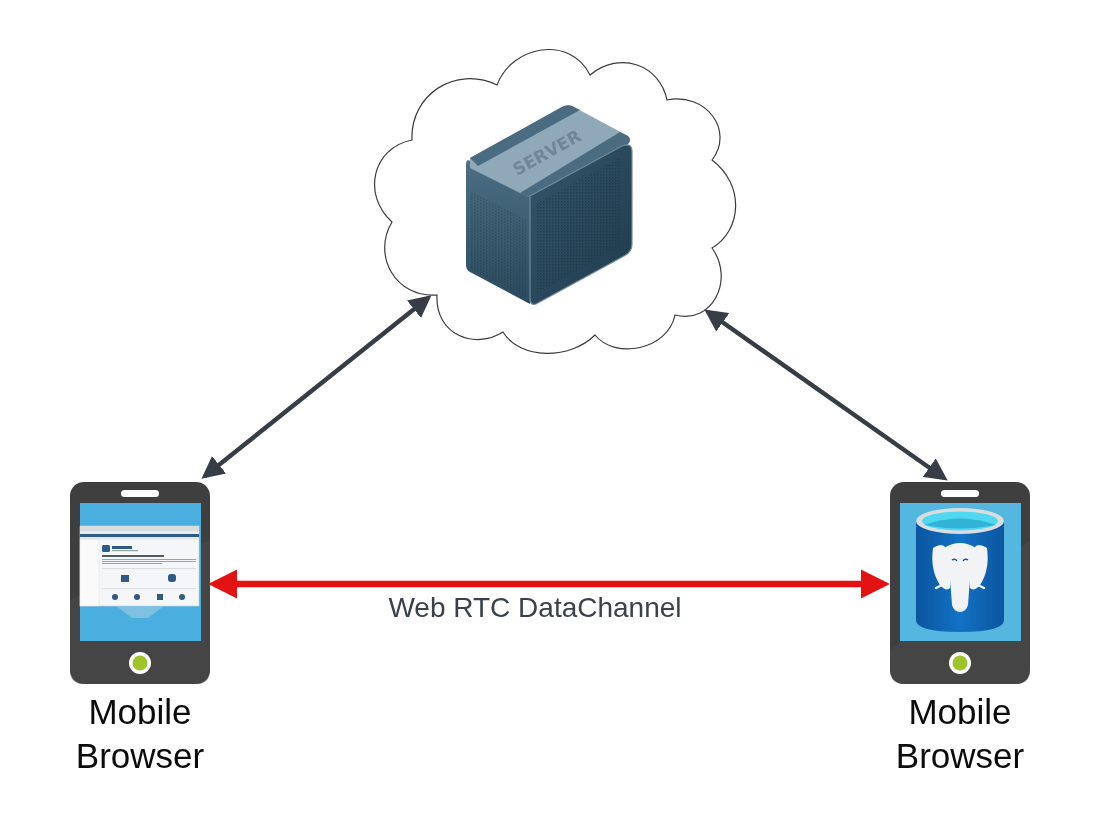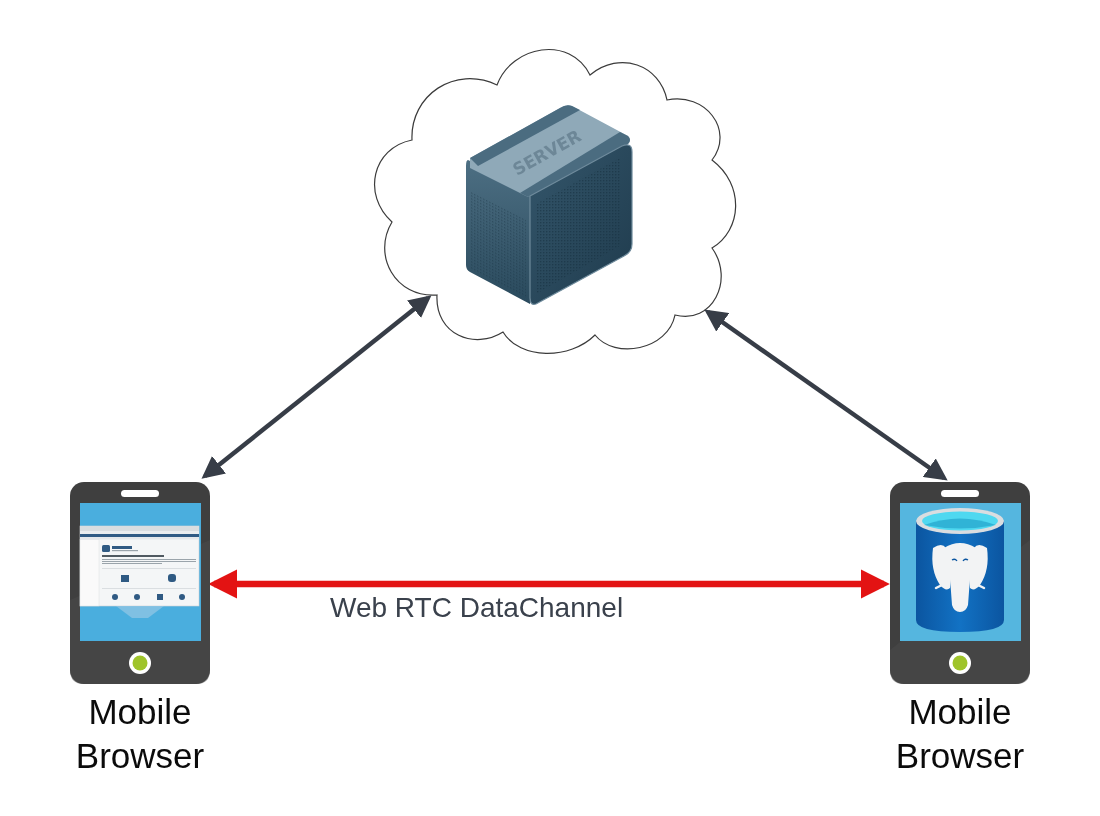--- a/index.html
+++ b/index.html
@@ -2,21 +2,21 @@
 <html><head>
   <meta charset="utf-8">
   <style>
     html, body { margin: 0; padding: 0; background: #ffffff; }
     body { width: 1100px; height: 816px; position: relative; overflow: hidden; font-family: "Liberation Sans", sans-serif; }
     #diagram { position: absolute; left: 0; top: 0; width: 1100px; height: 816px; }
     .label { position: absolute; text-align: center; color: #0b0b0b; font-size: 35px; line-height: 44px; font-family: "Liberation Sans", sans-serif; }
     .label span { display: block; }
     #label-left { left: 40px; top: 690px; width: 200px; }
     #label-right { left: 860px; top: 690px; width: 200px; }
-    #edge-label { position: absolute; left: 330px; top: 592px; width: 410px; color: #3a414c; font-size: 28px; font-family: "Liberation Sans", sans-serif; }
+    #edge-label { position: absolute; left: 330px; top: 592px; width: 410px; text-align: center; color: #3a414c; font-size: 28px; font-family: "Liberation Sans", sans-serif; }
   </style>
 </head>
 <body>
 
 <svg id="diagram" viewBox="0 0 1100 816" xmlns="http://www.w3.org/2000/svg">
   <defs>
     <marker id="ah-dark" viewBox="0 0 10 10" refX="8" refY="5" markerWidth="5" markerHeight="5" orient="auto-start-reverse">
       <path d="M0,0 L10,5 L0,10 z" fill="#373d47"></path>
     </marker>
     <marker id="ah-red" viewBox="0 0 10 10" refX="8" refY="5" markerWidth="4.5" markerHeight="4.5" orient="auto-start-reverse">

